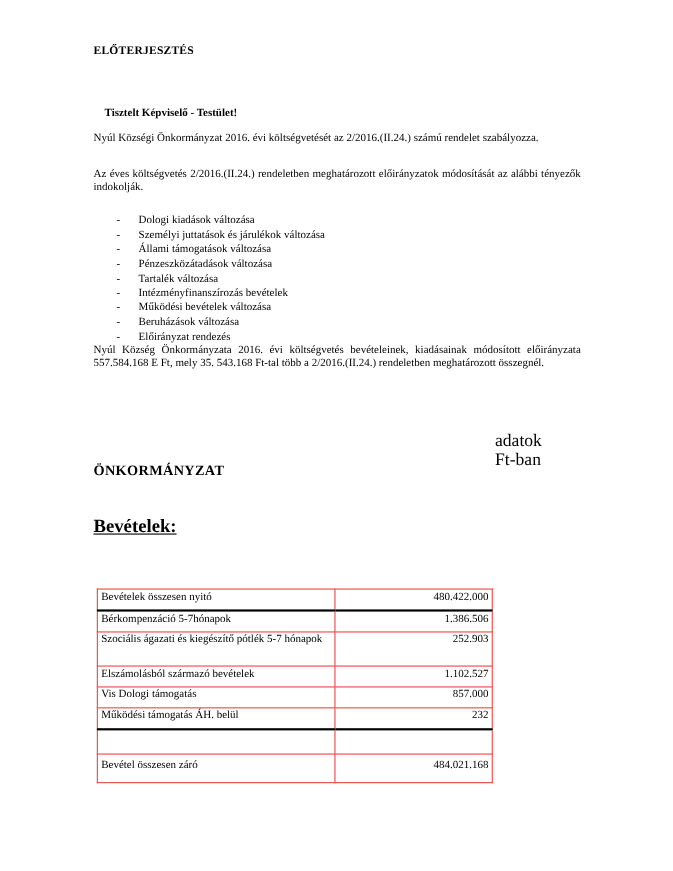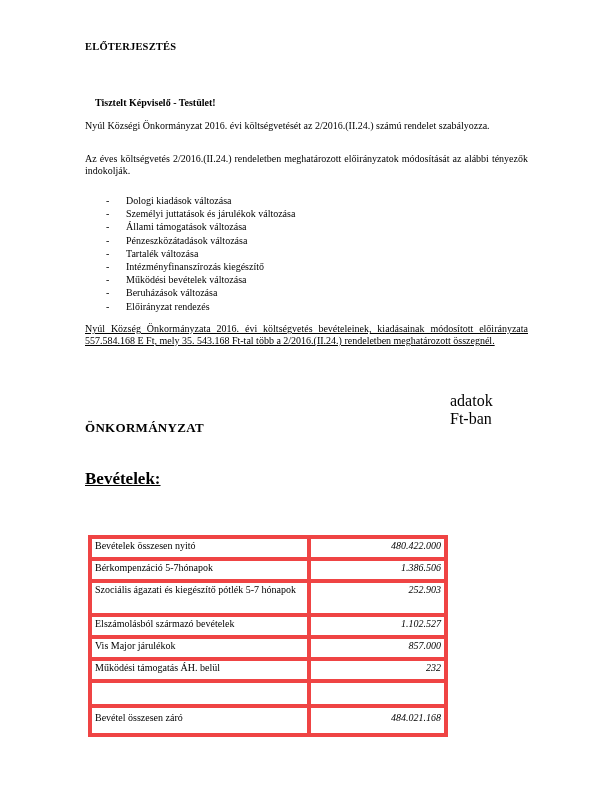--- a/index.html
+++ b/index.html
@@ -5,31 +5,31 @@
     html, body { margin: 0; padding: 0; background: #ffffff; }
     body { width: 612px; height: 792px; position: relative; overflow: hidden;
            font-family: "Liberation Serif", "DejaVu Serif", serif; color: #000; }
     .page { position: absolute; left: 0; top: 0; width: 500px; height: 792px; }
     .abs { position: absolute; }
     .heading1 { left: 85px; top: 41px; font-size: 10.5px; font-weight: bold; letter-spacing: 0.2px; }
     .salutation { left: 85px; top: 97px; font-size: 10px; font-weight: bold; margin-left: 10px; }
     .para { left: 85px; width: 443px; font-size: 10px; line-height: 12px; text-align: justify; }
     .p1 { top: 120px; }
     .p2 { top: 153px; }
-    .p3 { top: 323px; text-decoration: underline; }
+    .p3 { top: 313px; }
     .bullets { left: 106px; top: 194px; margin: 0; padding: 0; list-style: none; font-size: 10px; line-height: 13.2px; }
     .bullets li { position: relative; padding-left: 20px; }
     .bullets li .dash { position: absolute; left: 0; top: 0; }
     .unit-note { left: 450px; top: 392px; font-size: 16px; }
     .section-title { left: 85px; top: 420px; font-size: 13px; font-weight: bold; letter-spacing: 0.3px; }
     .subsection-title { left: 85px; top: 469px; font-size: 17px; font-weight: bold; text-decoration: underline; }
     table.budget { position: absolute; left: 88px; top: 535px; width: 360px; border-collapse: collapse; font-size: 10px; }
-    table.budget td { border: 4px solid #ef4444; padding: 1px 3px 2px 3px; vertical-align: top; line-height: 12px; }
+    table.budget td { border: 1px solid #ef4444; padding: 1px 3px 2px 3px; vertical-align: top; line-height: 12px; }
     table.budget td.label { width: 209px; text-align: justify; }
-    table.budget td.value { text-align: right; font-style: italic; }
+    table.budget td.value { text-align: right; }
     table.budget tr.thick-bottom td { border-bottom: 2px solid #000; }
     table.budget tr.row-normal td { height: 15px; }
     table.budget tr.row-tall td { height: 27px; }
     table.budget tr.row-empty td { height: 18px; }
     table.budget tr.row-total td { height: 19px; padding-top: 4px; }
   </style>
 </head>
 <body>
 
 <div class="page">
@@ -41,21 +41,21 @@
   <div class="abs para p1">Nyúl Községi Önkormányzat 2016. évi költségvetését az 2/2016.(II.24.) számú rendelet szabályozza.</div>
 
   <div class="abs para p2">Az éves költségvetés 2/2016.(II.24.) rendeletben meghatározott előirányzatok módosítását az alábbi tényezők indokolják.</div>
 
   <ul class="abs bullets">
     <li><span class="dash">-</span><span>Dologi kiadások változása</span></li>
     <li><span class="dash">-</span><span>Személyi juttatások és járulékok változása</span></li>
     <li><span class="dash">-</span><span>Állami támogatások változása</span></li>
     <li><span class="dash">-</span><span>Pénzeszközátadások változása</span></li>
     <li><span class="dash">-</span><span>Tartalék változása</span></li>
-    <li><span class="dash">-</span><span>Intézményfinanszírozás kiegészítő</span></li>
+    <li><span class="dash">-</span><span>Intézményfinanszírozás bevételek</span></li>
     <li><span class="dash">-</span><span>Működési bevételek változása</span></li>
     <li><span class="dash">-</span><span>Beruházások változása</span></li>
     <li><span class="dash">-</span><span>Előirányzat rendezés</span></li>
   </ul>
 
   <div class="abs para p3">Nyúl Község Önkormányzata 2016. évi költségvetés bevételeinek, kiadásainak módosított előirányzata 557.584.168 E Ft, mely 35. 543.168 Ft-tal több a 2/2016.(II.24.) rendeletben meghatározott összegnél.</div>
 
   <div class="abs unit-note">adatok Ft-ban</div>
 
   <div class="abs section-title">ÖNKORMÁNYZAT</div>
@@ -74,21 +74,21 @@
       </tr>
       <tr class="row-tall">
         <td class="label">Szociális ágazati és kiegészítő pótlék 5-7 hónapok</td>
         <td class="value">252.903</td>
       </tr>
       <tr class="row-normal">
         <td class="label">Elszámolásból származó bevételek</td>
         <td class="value">1.102.527</td>
       </tr>
       <tr class="row-normal">
-        <td class="label">Vis Major járulékok</td>
+        <td class="label">Vis Dologi támogatás</td>
         <td class="value">857.000</td>
       </tr>
       <tr class="row-normal thick-bottom">
         <td class="label">Működési támogatás ÁH. belül</td>
         <td class="value">232</td>
       </tr>
       <tr class="row-empty">
         <td class="label"></td>
         <td class="value"></td>
       </tr>

